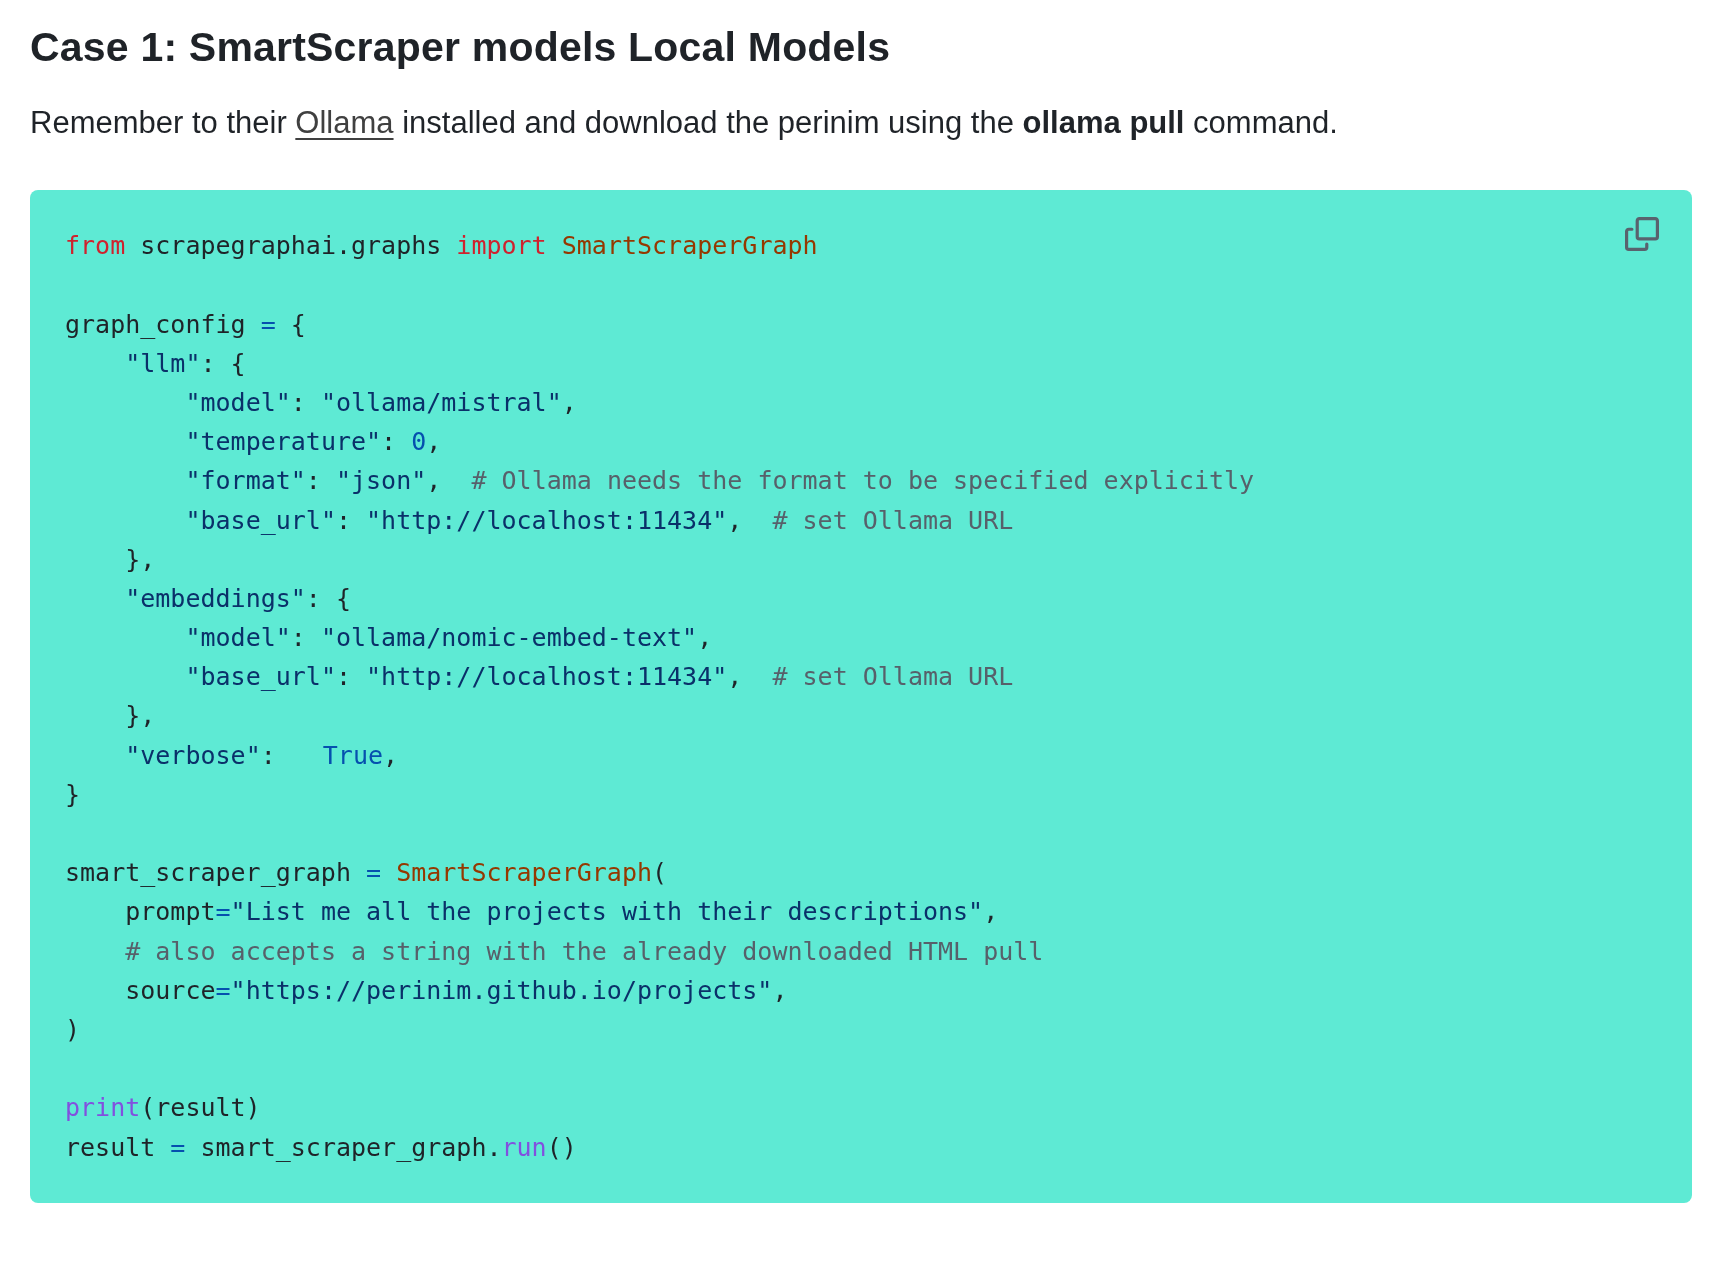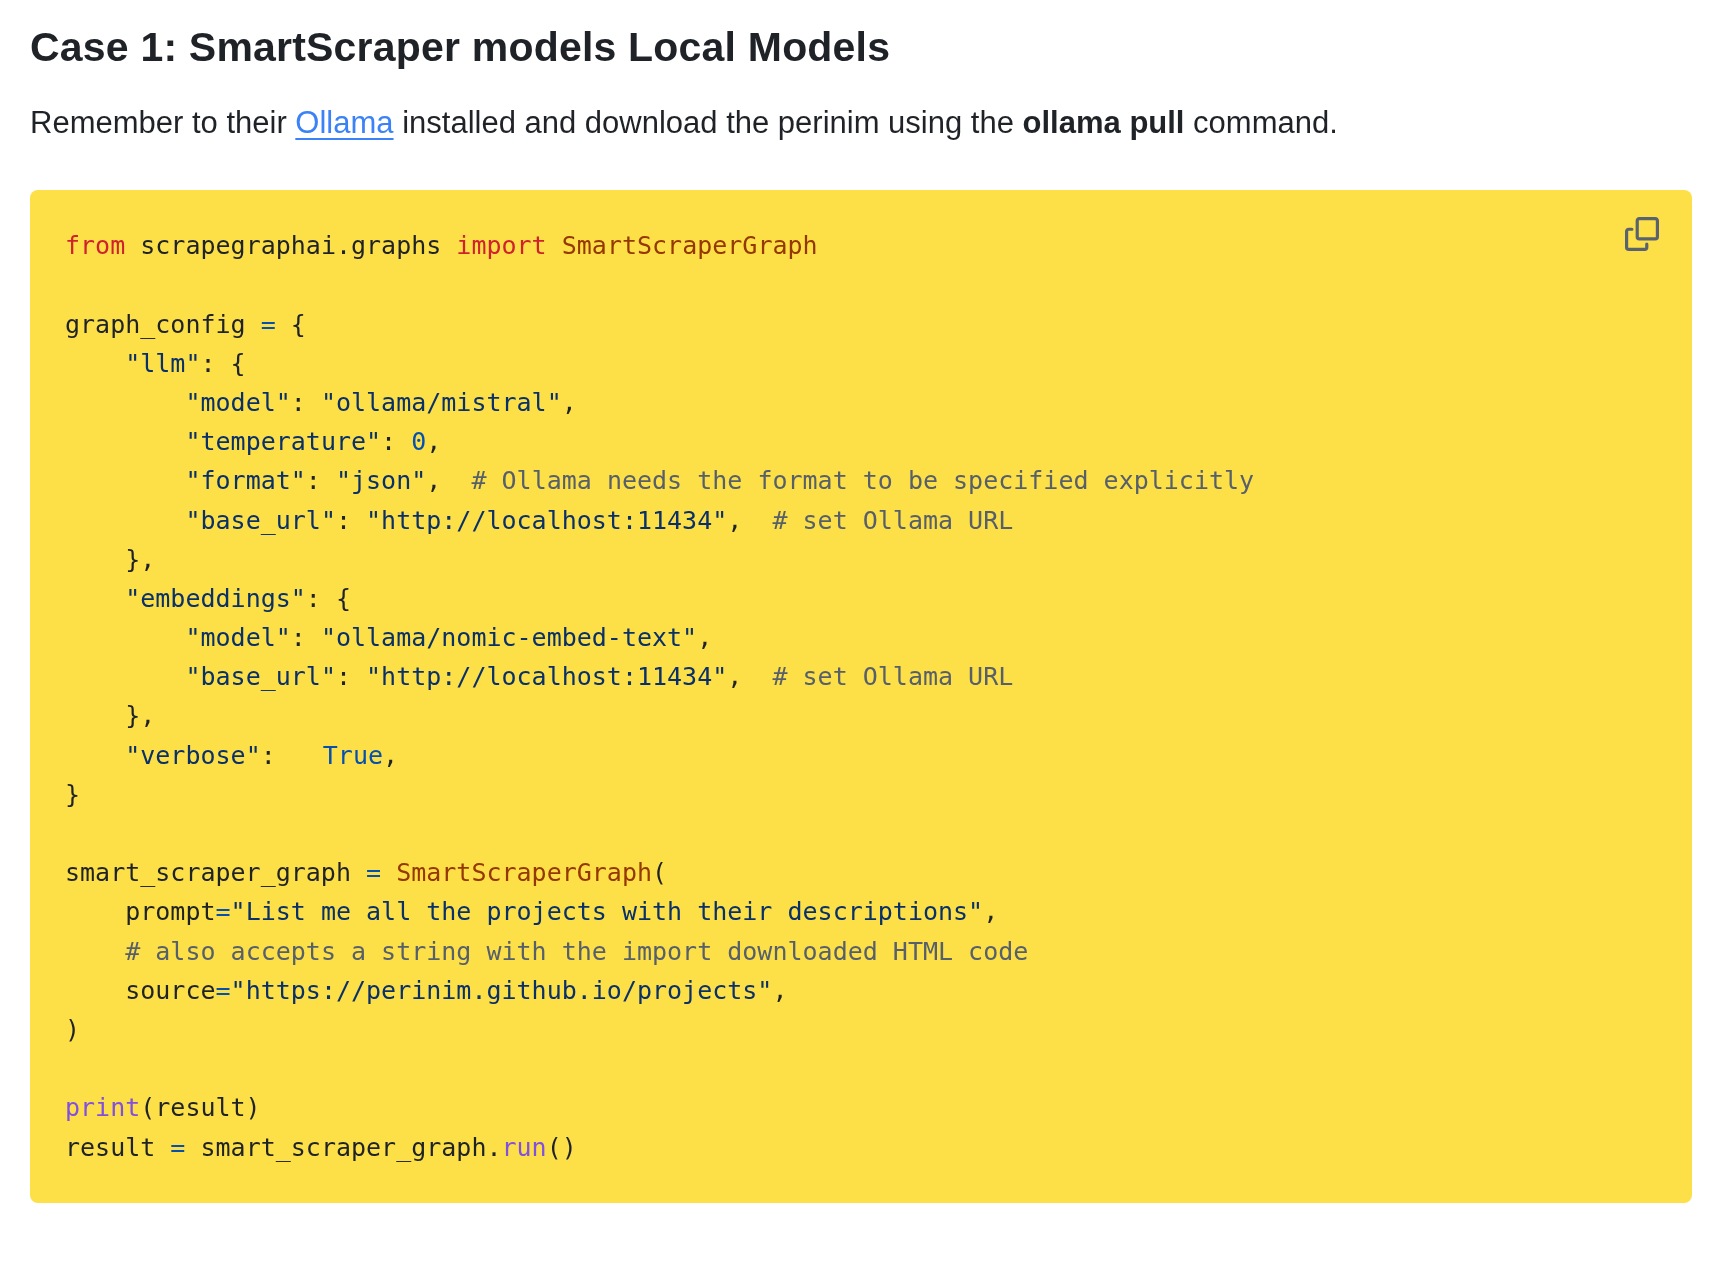--- a/index.html
+++ b/index.html
@@ -21,31 +21,31 @@
     color: #1f2328;
     letter-spacing: 0.2px;
   }
   .intro {
     margin: 27px 0 0 0;
     font-size: 31px;
     line-height: 1.45;
     color: #1f2328;
   }
   .intro a {
-    color: #3b82f6;
+    color: #404040;
     text-decoration: underline;
     text-underline-offset: 5px;
     text-decoration-thickness: 2px;
     cursor: pointer;
   }
   .intro b { font-weight: 700; }
   .code-block {
     position: relative;
     margin-top: 44px;
-    background: #fde047;
+    background: #5eead4;
     border-radius: 8px;
     padding: 36px 35px;
     width: 100%;
   }
   .code-lines {
     font-family: "DejaVu Sans Mono", "Liberation Mono", monospace;
     font-size: 25px;
     line-height: 39.2px;
     color: #1f2328;
   }
@@ -97,20 +97,20 @@
       <div class="code-line"><span style="color: rgb(31, 35, 40);">    },</span></div>
       <div class="code-line"><span style="color: rgb(31, 35, 40);">    </span><span style="color: rgb(10, 48, 105);">"embeddings"</span><span style="color: rgb(31, 35, 40);">: {</span></div>
       <div class="code-line"><span style="color: rgb(31, 35, 40);">        </span><span style="color: rgb(10, 48, 105);">"model"</span><span style="color: rgb(31, 35, 40);">: </span><span style="color: rgb(10, 48, 105);">"ollama/nomic-embed-text"</span><span style="color: rgb(31, 35, 40);">,</span></div>
       <div class="code-line"><span style="color: rgb(31, 35, 40);">        </span><span style="color: rgb(10, 48, 105);">"base_url"</span><span style="color: rgb(31, 35, 40);">: </span><span style="color: rgb(10, 48, 105);">"http://localhost:11434"</span><span style="color: rgb(31, 35, 40);">,  </span><span style="color: rgb(87, 96, 106);"># set Ollama URL</span></div>
       <div class="code-line"><span style="color: rgb(31, 35, 40);">    },</span></div>
       <div class="code-line"><span style="color: rgb(31, 35, 40);">    </span><span style="color: rgb(10, 48, 105);">"verbose"</span><span style="color: rgb(31, 35, 40);">: </span><span style="color: rgb(5, 80, 174); margin-left: 32px;">True</span><span style="color: rgb(31, 35, 40);">,</span></div>
       <div class="code-line"><span style="color: rgb(31, 35, 40);">}</span></div>
       <div class="code-line">&nbsp;</div>
       <div class="code-line"><span style="color: rgb(31, 35, 40);">smart_scraper_graph </span><span style="color: rgb(5, 80, 174);">=</span><span style="color: rgb(31, 35, 40);"> </span><span style="color: rgb(149, 56, 0);">SmartScraperGraph</span><span style="color: rgb(31, 35, 40);">(</span></div>
       <div class="code-line"><span style="color: rgb(31, 35, 40);">    prompt</span><span style="color: rgb(5, 80, 174);">=</span><span style="color: rgb(10, 48, 105);">"List me all the projects with their descriptions"</span><span style="color: rgb(31, 35, 40);">,</span></div>
-      <div class="code-line"><span style="color: rgb(31, 35, 40);">    </span><span style="color: rgb(87, 96, 106);"># also accepts a string with the import downloaded HTML code</span></div>
+      <div class="code-line"><span style="color: rgb(31, 35, 40);">    </span><span style="color: rgb(87, 96, 106);"># also accepts a string with the already downloaded HTML pull</span></div>
       <div class="code-line"><span style="color: rgb(31, 35, 40);">    source</span><span style="color: rgb(5, 80, 174);">=</span><span style="color: rgb(10, 48, 105);">"https://perinim.github.io/projects"</span><span style="color: rgb(31, 35, 40);">,</span></div>
       <div class="code-line"><span style="color: rgb(31, 35, 40);">)</span></div>
       <div class="code-line">&nbsp;</div>
       <div class="code-line"><span style="color: rgb(130, 80, 223);">print</span><span style="color: rgb(31, 35, 40);">(result)</span></div>
       <div class="code-line"><span style="color: rgb(31, 35, 40);">result </span><span style="color: rgb(5, 80, 174);">=</span><span style="color: rgb(31, 35, 40);"> smart_scraper_graph.</span><span style="color: rgb(130, 80, 223);">run</span><span style="color: rgb(31, 35, 40);">()</span></div>
     </div>
 </div>
 
 </body></html>

